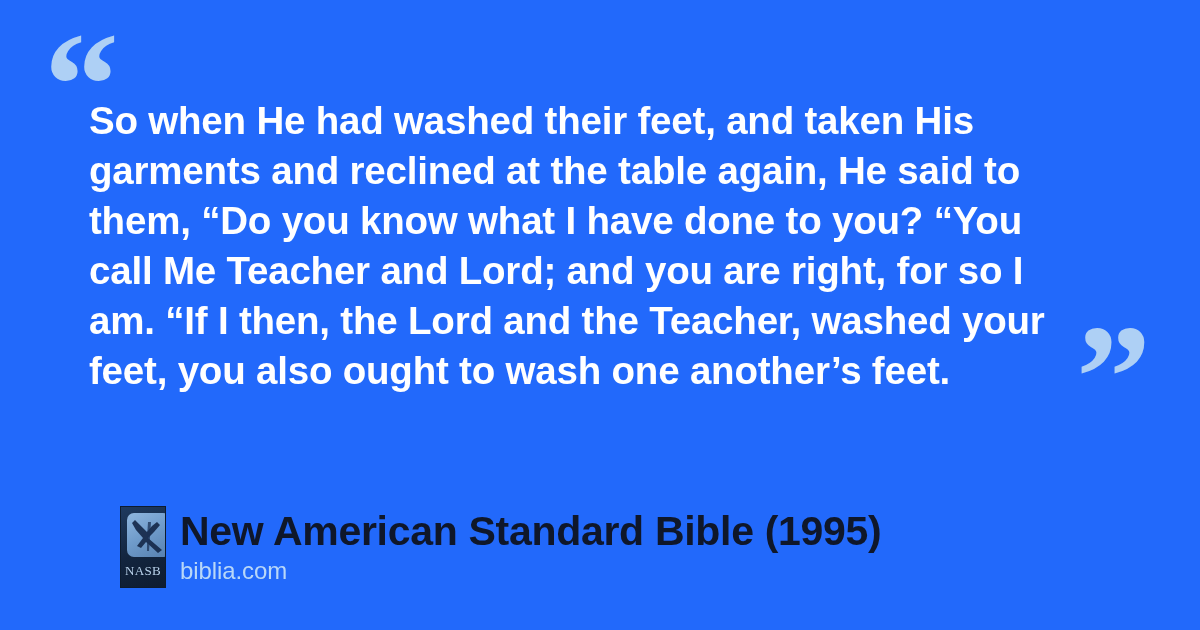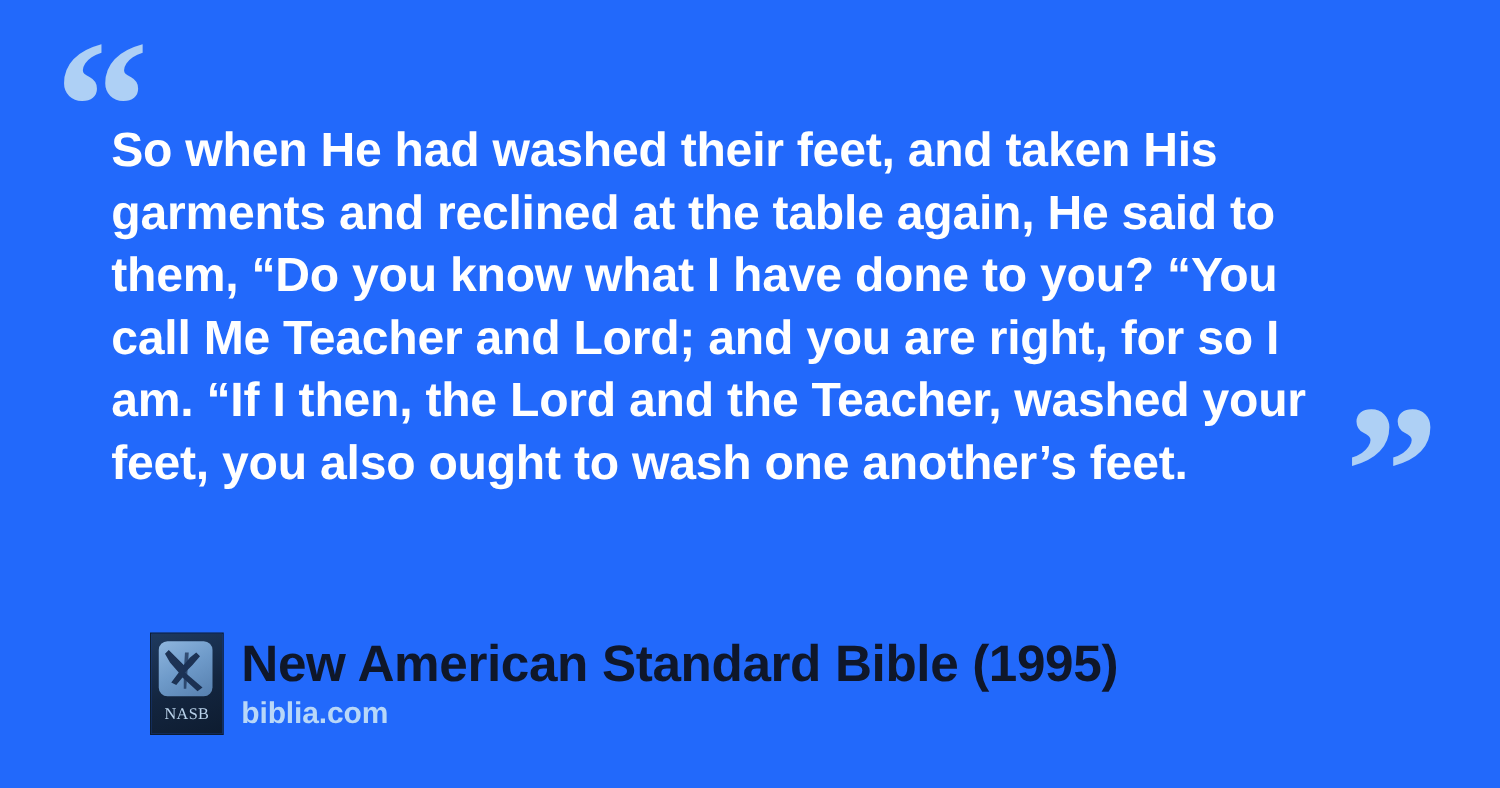--- a/index.html
+++ b/index.html
@@ -65,21 +65,21 @@
   #footer {
     position: absolute;
     left: 120px;
     top: 506px;
     display: flex;
     align-items: flex-start;
   }
 
   #nasb-logo {
     position: relative;
-    width: 59px;
+    width: 46px;
     height: 82px;
     flex: 0 0 auto;
     background: linear-gradient(160deg, #1e3a5f 0%, #13253f 55%, #0e1c30 100%);
     border: 1px solid #0d1b2e;
     box-sizing: border-box;
     overflow: hidden;
     padding-left: 10px;
   }
   #nasb-logo-panel {
     position: absolute;
@@ -121,21 +121,21 @@
     font-weight: 700;
     font-size: 41px;
     line-height: 48px;
     letter-spacing: -0.3px;
     white-space: nowrap;
   }
   #footer-subtitle {
     margin: 2px 0 0 0;
     color: #b8d7f8;
     font-family: "Liberation Sans", sans-serif;
-    font-weight: 700;
+    font-weight: 400;
     font-size: 24px;
     line-height: 28px;
     letter-spacing: -0.1px;
     white-space: nowrap;
   }
 </style>
 </head>
 <body>
 
 <div id="poster">

